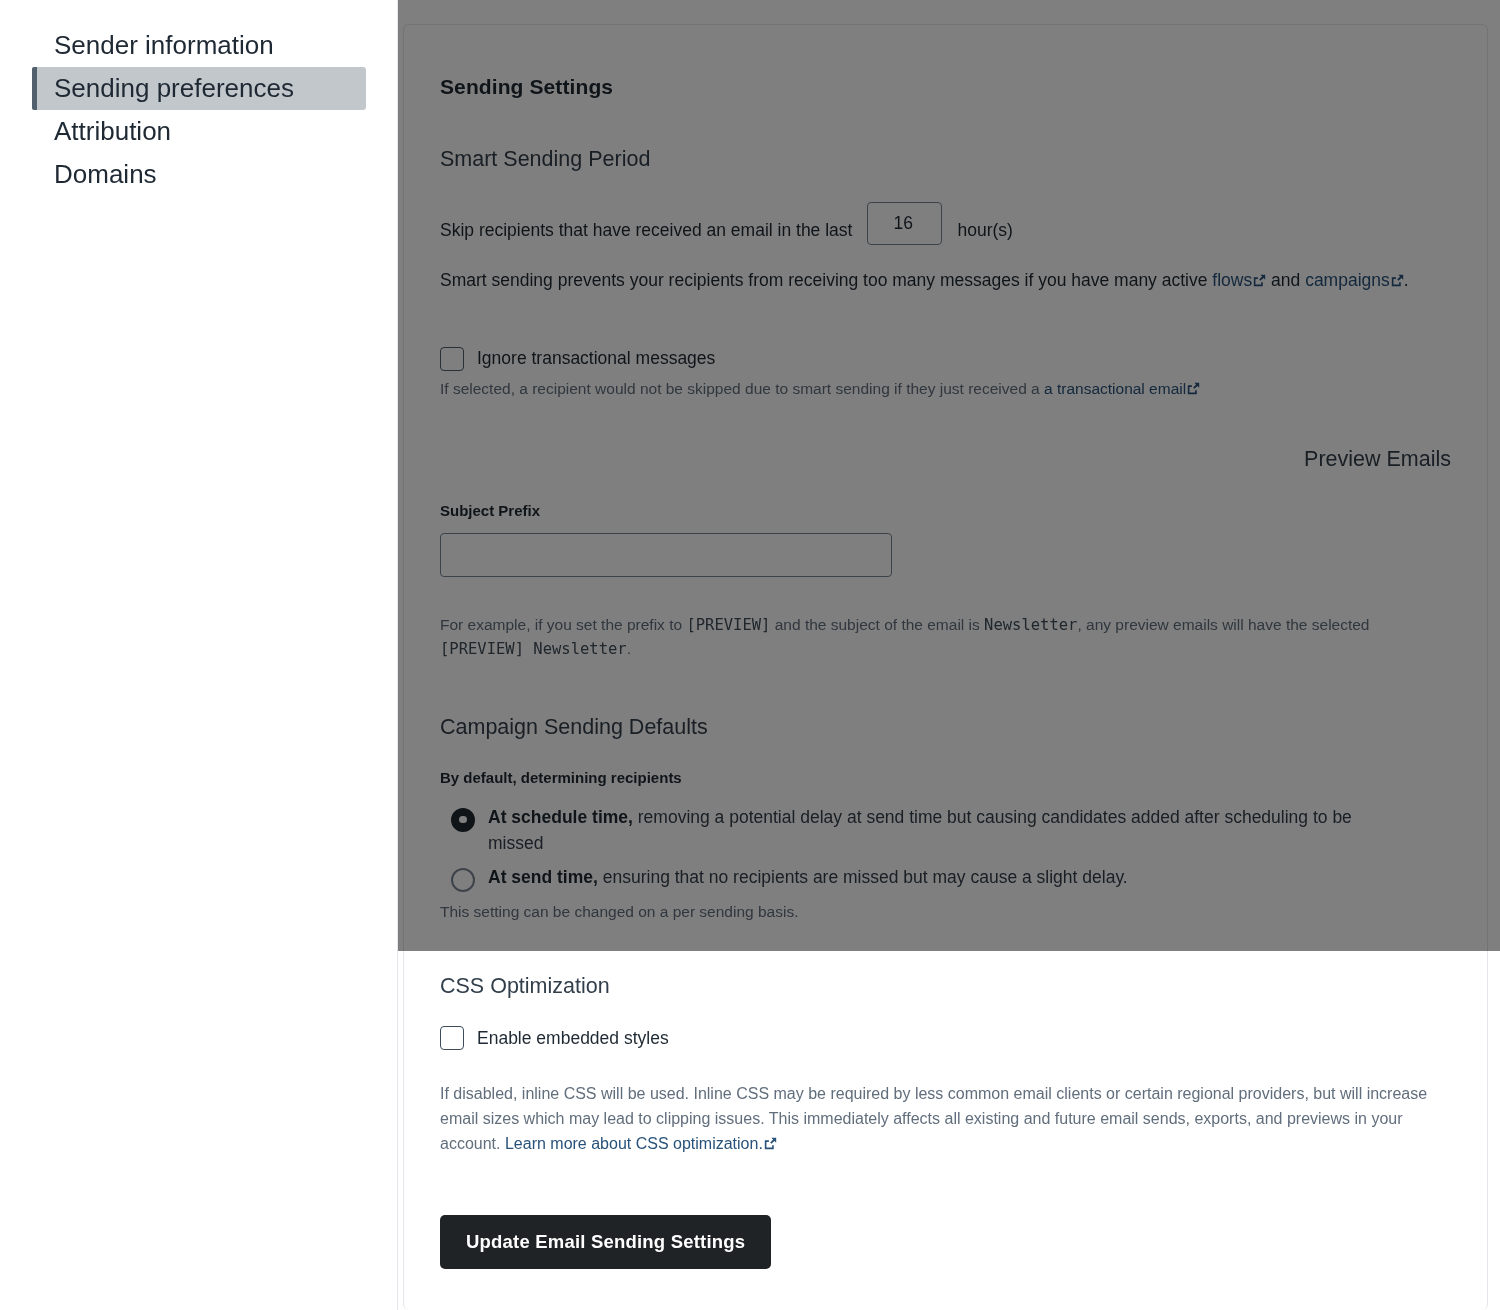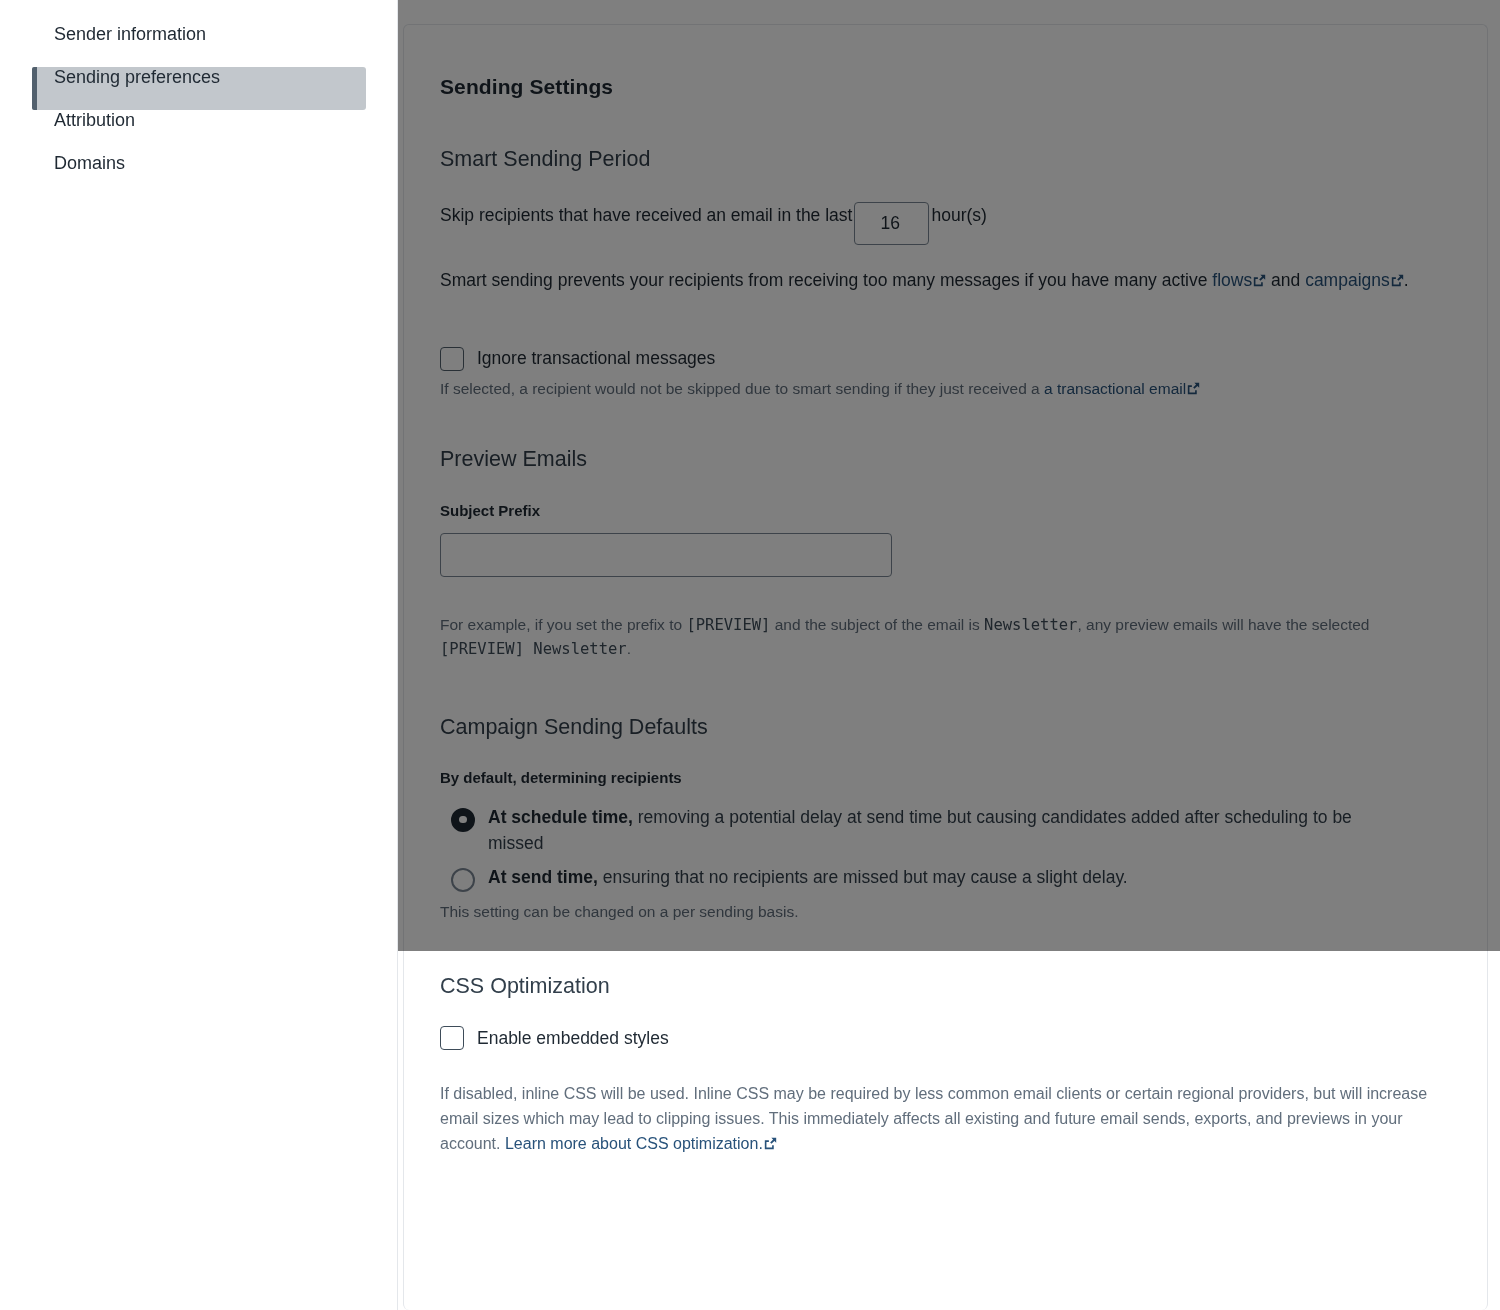--- a/index.html
+++ b/index.html
@@ -32,22 +32,23 @@
     position: absolute;
     left: 397px; top: 0;
     width: 1px; height: 1310px;
     background: #e4e7eb;
   }
   .nav-item {
     position: relative;
     margin: 0 32px 0 32px;
     height: 43px;
     display: flex;
+    align-items: center;
     padding-left: 22px;
-    font-size: 18px;
+    font-size: 26px;
     line-height: 1.2;
     color: #1f2933;
     border-radius: 3px;
     cursor: pointer;
     white-space: nowrap;
   }
   .nav-item.active {
     background: #c2c7cc;
   }
   .nav-item.active::before {
@@ -125,23 +126,23 @@
   code.mono {
     font-family: "DejaVu Sans Mono", "Liberation Mono", monospace;
     font-size: 15.5px;
     color: #3e4c59;
     text-align: center;
   }
 
   
   .skip-row {
     display: flex;
-    align-items: flex-start;
+    align-items: flex-end;
     margin-top: 30px;
-    gap: 2px;
+    gap: 15px;
   }
   .num-input {
     width: 75px;
     height: 43px;
     border: 1px solid #7b8794;
     border-radius: 4px;
     background: transparent;
     font-family: "Liberation Sans", sans-serif;
     font-size: 17.5px;
     color: #1f2933;
@@ -301,21 +302,21 @@
           <span class="cb-label">Ignore transactional messages</span>
         </div>
         <p class="help-text" style="margin:6px 0 0 0;">
           <span>If selected, a recipient would not be skipped due to smart sending if they just received a</span>
           <a class="link"><span>a transactional email</span><span class="ext-icon"><svg viewBox="0 0 16 16" fill="#28527a">
                   <path d="M9 1h6v6l-2.2-2.2-3.6 3.6-1.6-1.6 3.6-3.6zM1 4h5v2H3v7h7v-3h2v5H1z"></path>
                 </svg></span></a>
         </p>
 
         
-        <h3 class="sub-title" style="margin-top:46px;">Preview Emails</h3>
+        <h3 class="sub-title" style="margin-top:46px;text-align:right;">Preview Emails</h3>
 
         <div style="margin-top:30px;">
           <div class="label-bold">Subject Prefix</div>
           <input class="text-input" type="text" placeholder="" style="">
         </div>
 
         <p class="help-text" style="margin:36px 0 0 0; max-width:1005px;">
           <span>For example, if you set the prefix to</span>
           <code class="mono">[PREVIEW]</code>
           <span>and the subject of the email is</span>
@@ -349,20 +350,21 @@
           <span class="cb-label">Enable embedded styles</span>
         </div>
 
         <p class="help-text" style="margin:32px 0 0 0; max-width:1010px; font-size:16px;">
           <span>If disabled, inline CSS will be used. Inline CSS may be required by less common email clients or certain regional providers, but will increase email sizes which may lead to clipping issues. This immediately affects all existing and future email sends, exports, and previews in your account.</span>
           <a class="link"><span>Learn more about CSS optimization.</span><span class="ext-icon"><svg viewBox="0 0 16 16" fill="#28527a">
                   <path d="M9 1h6v6l-2.2-2.2-3.6 3.6-1.6-1.6 3.6-3.6zM1 4h5v2H3v7h7v-3h2v5H1z"></path>
                 </svg></span></a>
         </p>
 
+        <button class="btn-primary">Update Email Sending Settings</button>
 
         <div style="height:30px;"></div>
       </div>
     </div>
   </div>
 
   <div id="scrim"></div>
 
 </div>
 

